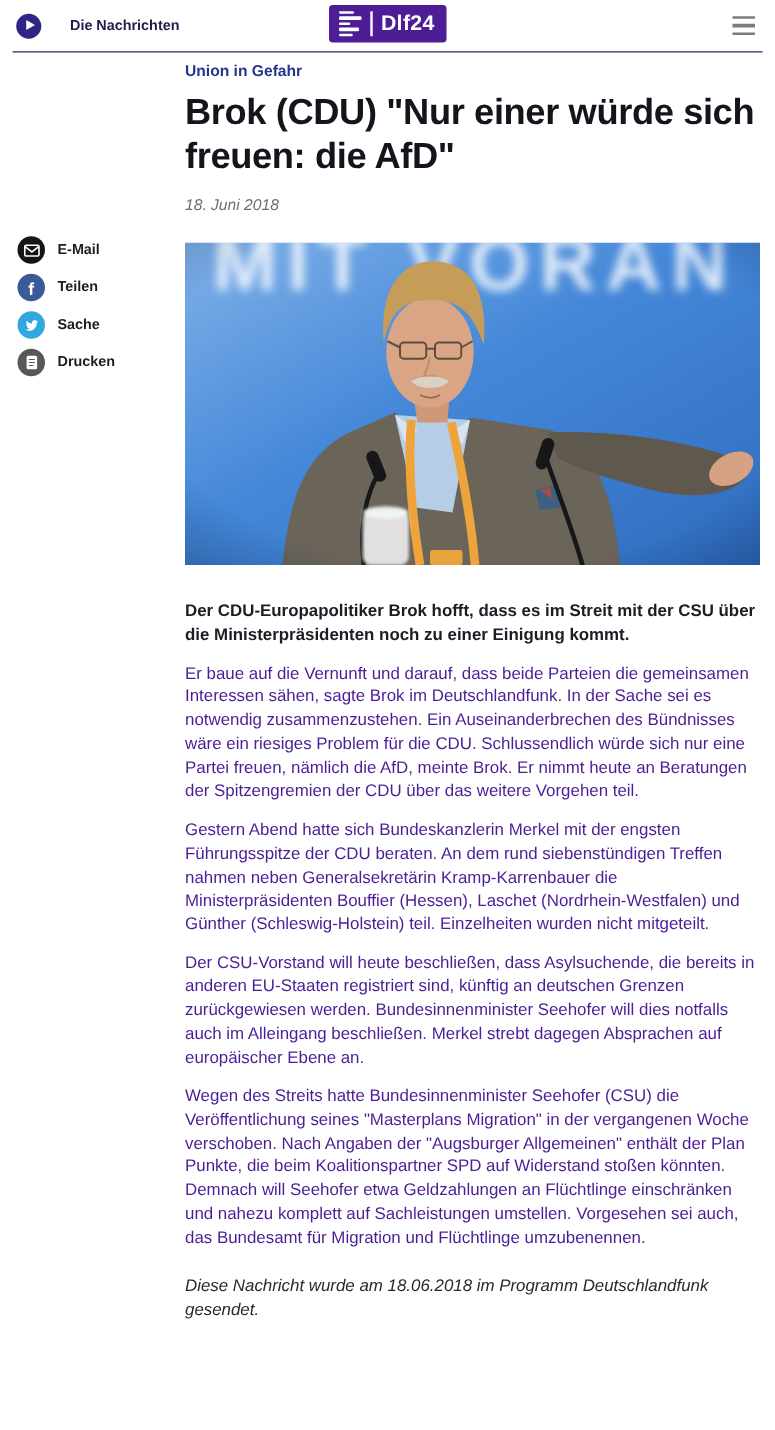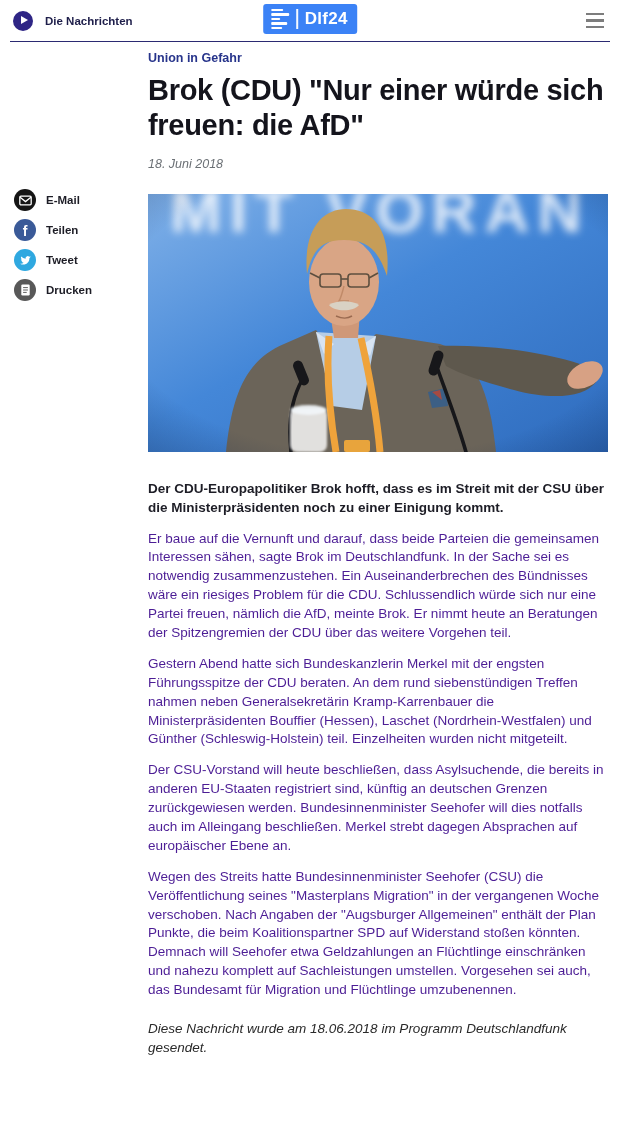--- a/index.html
+++ b/index.html
@@ -3,27 +3,27 @@
 <meta charset="utf-8">
 <style>
   * { box-sizing: border-box; }
   html,body { margin:0; padding:0; }
   body {
     width:620px; height:1144px; background:#ffffff; overflow:hidden;
     font-family:"Liberation Sans","DejaVu Sans",sans-serif; color:#1d1d26;
   }
   
   .topbar { height:41px; display:flex; align-items:center; position:relative; }
-  .topbar-left { display:flex; align-items:center; gap:12px; padding-left:13px; }
+  .topbar-left { display:flex; align-items:center; gap:23px; padding-left:13px; }
   .play-btn { width:20px; height:20px; border-radius:50%; background:#2e2585; position:relative; cursor:pointer; flex:none; }
   .play-btn::after { content:""; position:absolute; left:8px; top:5.5px;
     border-left:7px solid #fff; border-top:4.5px solid transparent; border-bottom:4.5px solid transparent; }
   .nav-label { font-size:11.5px; font-weight:bold; color:#1e1e4a; }
   .logo { position:absolute; left:50%; top:4px; transform:translateX(-50%);
-    background:#3b82f6; border-radius:3px; height:30px; display:flex; align-items:center;
+    background:#4c1d95; border-radius:3px; height:30px; display:flex; align-items:center;
     padding:0 9px 0 8px; gap:7px; cursor:pointer; }
   .logo-bars { display:flex; flex-direction:column; gap:2px; width:18px; }
   .logo-bars i { height:2.6px; background:#fff; border-radius:1px; display:block; }
   .logo-bars i:nth-child(1){width:12px;} .logo-bars i:nth-child(2){width:18px;}
   .logo-bars i:nth-child(3){width:9px;}  .logo-bars i:nth-child(4){width:16px;}
   .logo-bars i:nth-child(5){width:11px;}
   .logo-sep { width:1.5px; height:20px; background:#ffffff; opacity:.95; }
   .logo-text { color:#fff; font-weight:bold; font-size:17px; letter-spacing:.3px; }
   .menu-btn { margin-left:auto; margin-right:12px; background:none; border:none;
     display:flex; flex-direction:column; gap:4px; cursor:pointer; padding:4px; }
@@ -100,21 +100,21 @@
         <span class="fb-f">f</span>
       </span>
       <span class="share-label">Teilen</span>
     </div>
     <div class="share-item">
       <span class="share-circle c-tw">
         <svg width="13" height="13" viewBox="0 0 24 24" fill="#fff">
           <path d="M22 5.9c-.7.3-1.5.5-2.3.6.8-.5 1.4-1.3 1.7-2.2-.8.5-1.6.8-2.5 1a3.9 3.9 0 0 0-6.7 3.6A11.1 11.1 0 0 1 4.1 4.8a3.9 3.9 0 0 0 1.2 5.2c-.6 0-1.2-.2-1.8-.5v.1c0 1.9 1.3 3.5 3.1 3.8-.6.2-1.2.2-1.8.1.5 1.6 2 2.7 3.7 2.7A7.9 7.9 0 0 1 2 17.8a11.1 11.1 0 0 0 6 1.8c7.2 0 11.2-6 11.2-11.2v-.5c.8-.6 1.4-1.3 1.8-2z"></path>
         </svg>
       </span>
-      <span class="share-label">Tweet</span>
+      <span class="share-label">Sache</span>
     </div>
     <div class="share-item">
       <span class="share-circle c-print">
         <svg width="11" height="12" viewBox="0 0 18 20">
           <rect x="2" y="1" width="14" height="18" rx="2" fill="#fff"></rect>
           <g stroke="#585858" stroke-width="1.6">
               <path d="M5 6h8"></path>
               <path d="M5 10h8"></path>
               <path d="M5 14h6"></path>
             </g>

